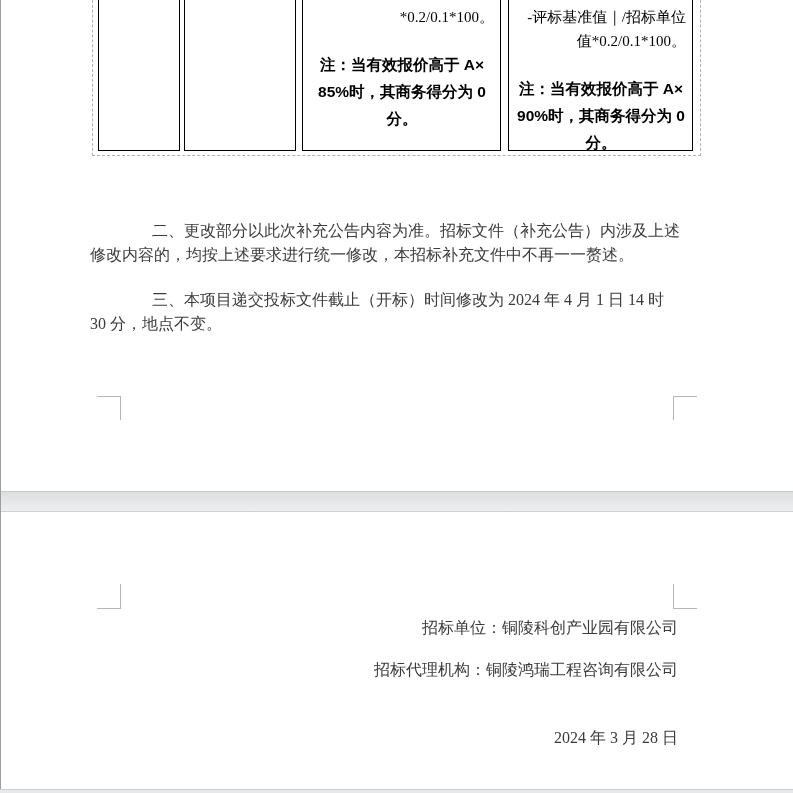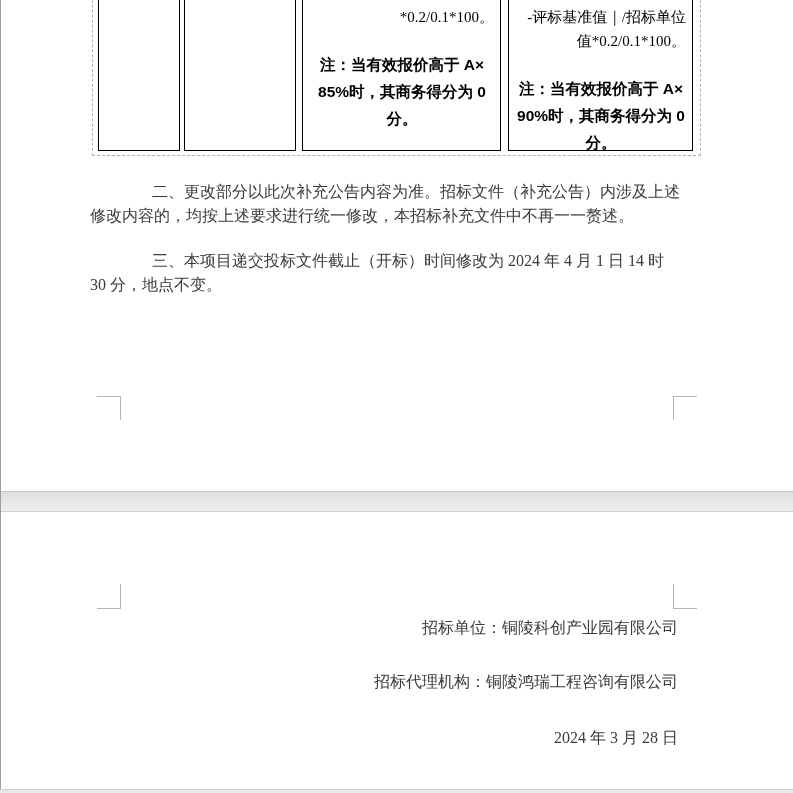--- a/index.html
+++ b/index.html
@@ -58,32 +58,32 @@
 
   
   .mark { position: absolute; background: #b5b5b5; }
 
   
   .para {
     position: absolute; left: 90px; width: 592px;
     font-size: 16px; line-height: 24px; color: #3b3b3b;
   }
   .para .line { white-space: nowrap; }
-  .para .first { text-indent: 62px; }
+  .para .first { text-indent: 62px; margin-top: 39px; }
   #para-2 { top: 180px; }
   #para-3 { top: 249px; }
 
   
   .sig-line {
     position: absolute; right: 115px;
     font-size: 16px; line-height: 20px; color: #3b3b3b;
     white-space: nowrap; text-align: right;
   }
   #sig-tenderer { top: 106px; } 
-  #sig-agency   { top: 160px; text-align: center; } 
+  #sig-agency   { top: 148px; text-align: center; } 
   #sig-date     { top: 216px; margin-left: 16px; } 
 </style>
 </head>
 <body>
 
 <div class="page" id="page1">
 
   <div class="table-boundary"></div>
 
   <div class="cell" id="cell1"></div>

